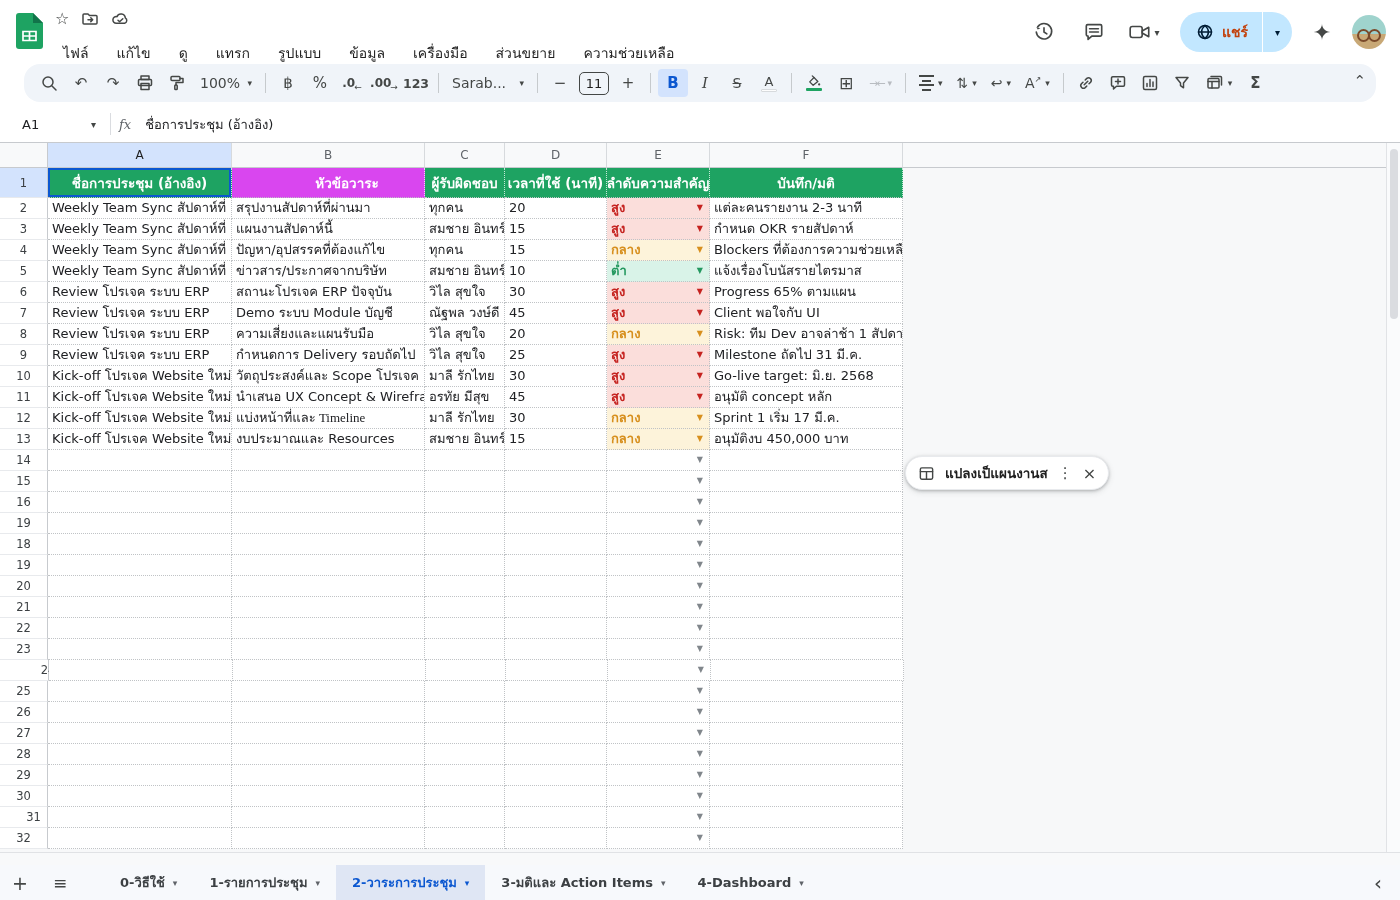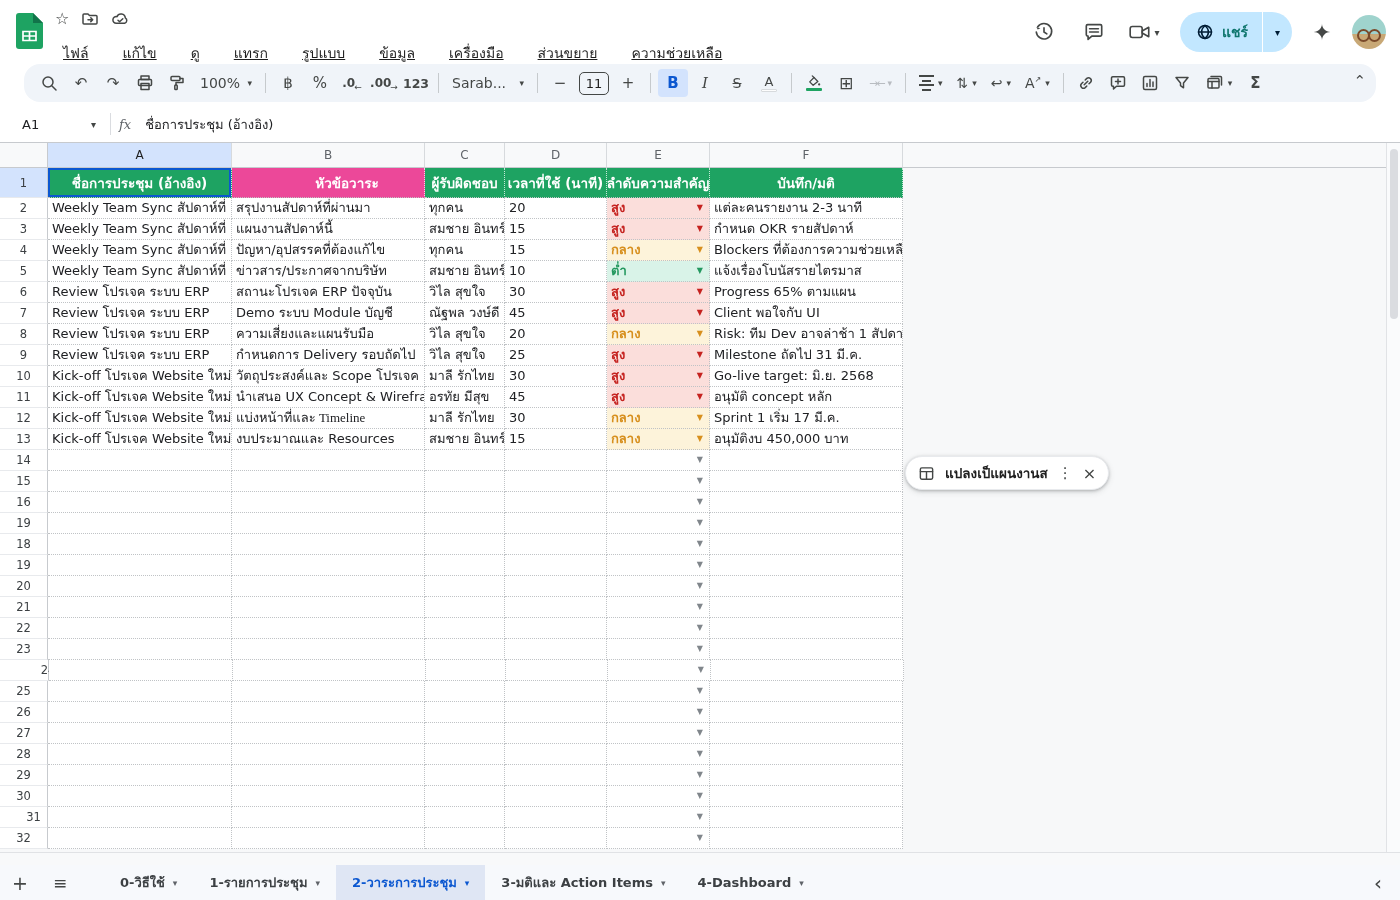--- a/index.html
+++ b/index.html
@@ -7,28 +7,28 @@
   *{box-sizing:border-box;}
   button{background:none;border:none;padding:0;font:inherit;color:inherit;cursor:pointer;}
 
   
   .titlebar{height:64px;display:flex;justify-content:space-between;align-items:center;padding:0 14px 0 16px;}
   .tb-left{display:flex;align-items:flex-start;gap:12px;}
   .sheets-logo{margin-top:14px;}
   .title-row{display:flex;align-items:center;gap:12px;margin-top:11px;}
   .doc-title{font-size:18px;color:#1f1f1f;}
   .t-icon{color:#444746;font-size:16px;line-height:1;display:inline-flex;align-items:center;}
-  .menubar{display:flex;gap:18px;margin-top:12px;text-decoration:underline;}
+  .menubar{display:flex;gap:12px;margin-top:12px;}
   .menu-item{font-size:14px;color:#1f1f1f;padding:2px 8px;border-radius:4px;}
   .tb-right{display:flex;align-items:center;gap:10px;}
   .tb-right .iconbtn{width:40px;height:40px;display:flex;align-items:center;justify-content:center;color:#444746;}
   .meet{display:flex;align-items:center;gap:2px;}
   .caret{font-size:10px;color:#444746;}
   .share-pill{display:flex;align-items:stretch;background:#c2e7ff;border-radius:999px;overflow:hidden;height:40px;margin-left:6px;}
-  .share-main{display:flex;align-items:center;gap:8px;padding:0 14px 0 16px;color:#0f766e;font-weight:600;font-size:14px;}
+  .share-main{display:flex;align-items:center;gap:8px;padding:0 14px 0 16px;color:#c2410c;font-weight:600;font-size:14px;}
   .share-sep{width:1px;background:#fff;}
   .share-caret{display:flex;align-items:center;padding:0 12px;color:#001d35;}
   .gemini{font-size:22px;color:#3c4043;}
   .avatar{width:34px;height:34px;border-radius:50%;background:linear-gradient(#9fd3cd 0 55%,#c8a876 55% 100%);position:relative;overflow:hidden;}
   .avatar::before,.avatar::after{content:"";position:absolute;bottom:7px;width:9px;height:9px;border:2px solid #7a4a2a;border-radius:50%;}
   .avatar::before{left:5px;} .avatar::after{right:5px;}
 
   
   .toolbar{height:42px;padding:0 24px;}
   .tb-pill{background:#f0f4f9;border-radius:16px;height:38px;display:flex;align-items:center;padding:0 10px;gap:2px;}
@@ -333,21 +333,21 @@
         <div class="colhead" style="width: 80px;">C</div>
         <div class="colhead" style="width: 102px;">D</div>
         <div class="colhead" style="width: 103px;">E</div>
         <div class="colhead" style="width: 193px;">F</div>
         <div class="colfill"></div>
       </div>
     <div id="rows">
         <div class="grow">
           <div class="rowhead sel" style="height: 30px;">1</div>
           <div class="hcell" style="width: 184px; height: 30px; background: rgb(30, 163, 98); box-shadow: rgb(11, 87, 208) 0px 0px 0px 2px inset;">ชื่อการประชุม (อ้างอิง)</div>
-          <div class="hcell" style="width: 193px; height: 30px; background: #ec4899; padding-left: 40px;">หัวข้อวาระ</div>
+          <div class="hcell" style="width: 193px; height: 30px; background: #d946ef; padding-left: 40px;">หัวข้อวาระ</div>
           <div class="hcell" style="width: 80px; height: 30px; background: rgb(30, 163, 98);">ผู้รับผิดชอบ</div>
           <div class="hcell" style="width: 102px; height: 30px; background: rgb(30, 163, 98);">เวลาที่ใช้ (นาที)</div>
           <div class="hcell" style="width: 103px; height: 30px; background: rgb(30, 163, 98);">ลำดับความสำคัญ</div>
           <div class="hcell" style="width: 193px; height: 30px; background: rgb(30, 163, 98);">บันทึก/มติ</div>
         </div>
         <div class="grow">
           <div class="rowhead" style="height: 21px;">2</div>
           <div class="cell" style="width: 184px; height: 21px;">Weekly Team Sync สัปดาห์ที่ 1</div>
           <div class="cell" style="width: 193px; height: 21px;">สรุปงานสัปดาห์ที่ผ่านมา</div>
           <div class="cell" style="width: 80px; height: 21px;">ทุกคน</div>

